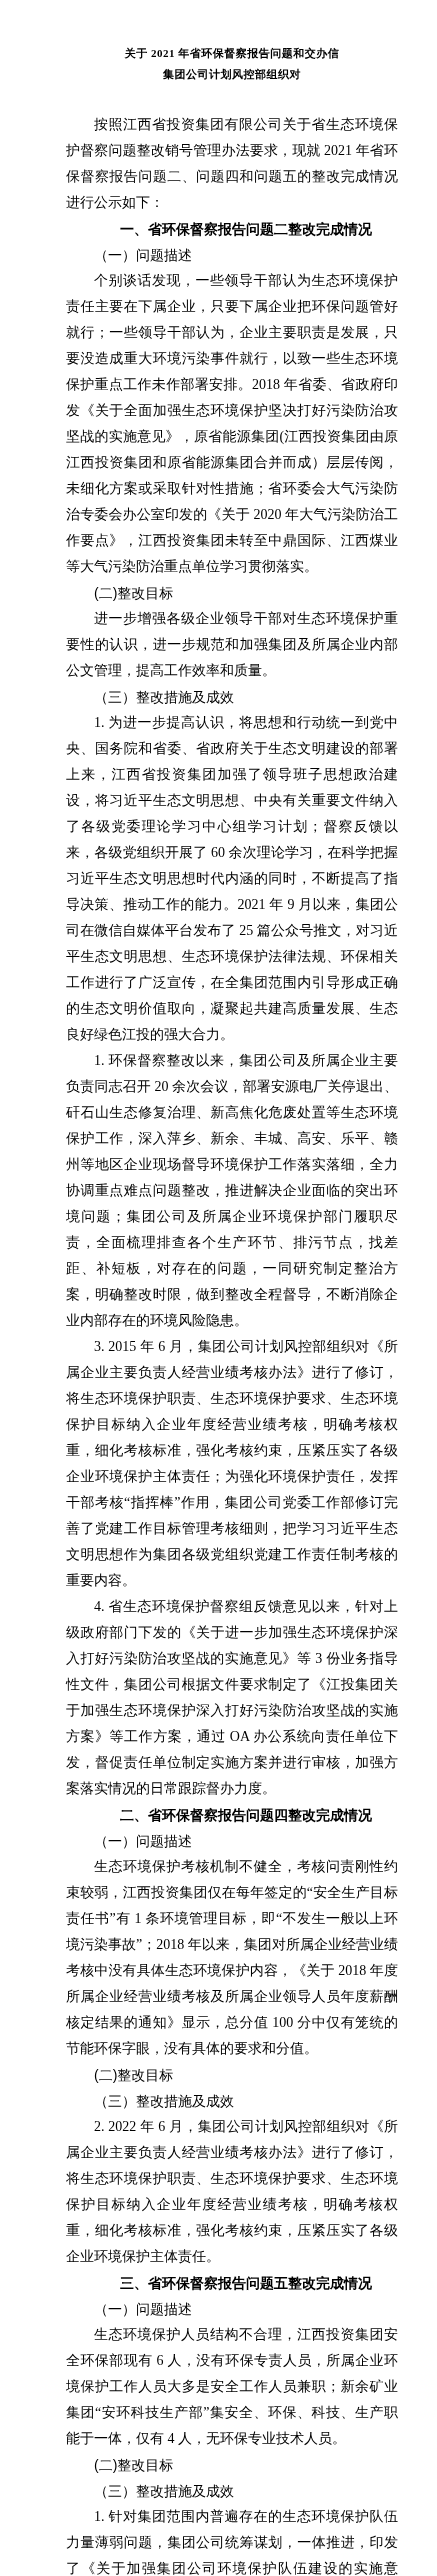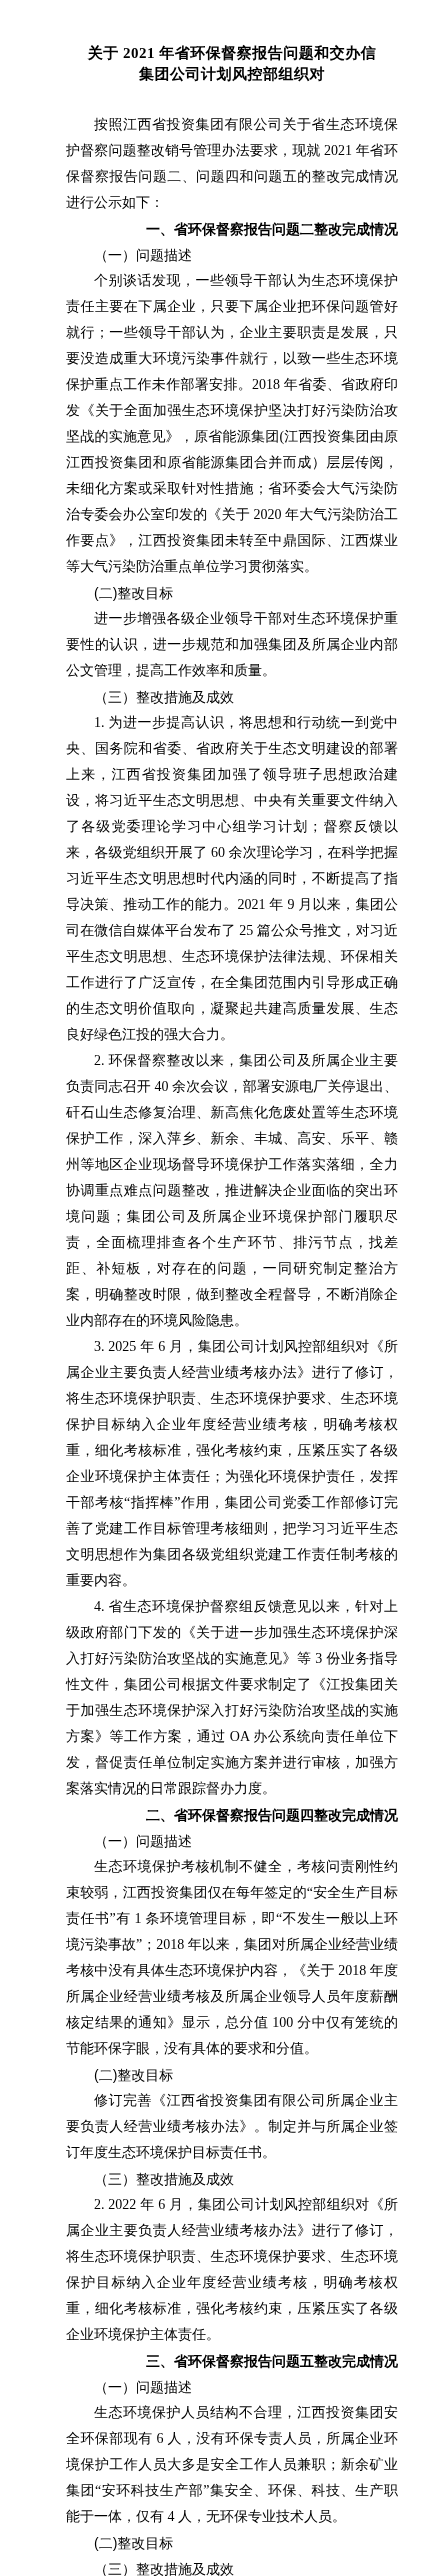--- a/index.html
+++ b/index.html
@@ -14,21 +14,21 @@
     background: #ffffff;
     color: #000000;
     overflow: hidden;
   }
   .content {
     padding: 43px 40px 0 66px; 
   }
   .doc-title {
     font-family: "Liberation Serif", "DejaVu Serif", serif;
     font-weight: bold;
-    font-size: 15px;
+    font-size: 11px;
     line-height: 20.6px;
     text-align: center;
     letter-spacing: 0.5px;
   }
   .body-blocks {
     margin-top: 28px;
   }
   .block {
     margin: 0;
     font-size: 14px;
@@ -39,21 +39,21 @@
   }
   .block.p {
     font-family: "Liberation Serif", "DejaVu Serif", serif;
     font-weight: normal;
     text-indent: 2em;
   }
   .block.h1 {
     font-family: "Liberation Sans", "DejaVu Sans", sans-serif;
     font-weight: bold;
     text-indent: 2em;
-    text-align: right;
+    text-align: center;
   }
   .block.h2 {
     font-family: Liberation Sans, sans-serif;
     font-weight: normal;
     text-indent: 2em;
     text-align: left;
   }
 </style>
 </head>
 <body>
@@ -68,28 +68,27 @@
 
     <div class="body-blocks">
       <p class="block p">按照江西省投资集团有限公司关于省生态环境保护督察问题整改销号管理办法要求，现就 2021 年省环保督察报告问题二、问题四和问题五的整改完成情况进行公示如下：</p>
       <p class="block h1">一、省环保督察报告问题二整改完成情况</p>
       <p class="block h2">（一）问题描述</p>
       <p class="block p">个别谈话发现，一些领导干部认为生态环境保护责任主要在下属企业，只要下属企业把环保问题管好就行；一些领导干部认为，企业主要职责是发展，只要没造成重大环境污染事件就行，以致一些生态环境保护重点工作未作部署安排。2018 年省委、省政府印发《关于全面加强生态环境保护坚决打好污染防治攻坚战的实施意见》，原省能源集团(江西投资集团由原江西投资集团和原省能源集团合并而成）层层传阅，未细化方案或采取针对性措施；省环委会大气污染防治专委会办公室印发的《关于 2020 年大气污染防治工作要点》，江西投资集团未转至中鼎国际、江西煤业等大气污染防治重点单位学习贯彻落实。</p>
       <p class="block h2">(二)整改目标</p>
       <p class="block p">进一步增强各级企业领导干部对生态环境保护重要性的认识，进一步规范和加强集团及所属企业内部公文管理，提高工作效率和质量。</p>
       <p class="block h2">（三）整改措施及成效</p>
       <p class="block p">1. 为进一步提高认识，将思想和行动统一到党中央、国务院和省委、省政府关于生态文明建设的部署上来，江西省投资集团加强了领导班子思想政治建设，将习近平生态文明思想、中央有关重要文件纳入了各级党委理论学习中心组学习计划；督察反馈以来，各级党组织开展了 60 余次理论学习，在科学把握习近平生态文明思想时代内涵的同时，不断提高了指导决策、推动工作的能力。2021 年 9 月以来，集团公司在微信自媒体平台发布了 25 篇公众号推文，对习近平生态文明思想、生态环境保护法律法规、环保相关工作进行了广泛宣传，在全集团范围内引导形成正确的生态文明价值取向，凝聚起共建高质量发展、生态良好绿色江投的强大合力。</p>
-      <p class="block p">2. 环保督察整改以来，集团公司及所属企业主要负责同志召开 40 余次会议，部署安源电厂关停退出、矸石山生态修复治理、新高焦化危废处置等生态环境保护工作，深入萍乡、新余、丰城、高安、乐平、赣州等地区企业现场督导环境保护工作落实落细，全力协调重点难点问题整改，推进解决企业面临的突出环境问题；集团公司及所属企业环境保护部门履职尽责，全面梳理排查各个生产环节、排污节点，找差距、补短板，对存在的问题，一同研究制定整治方案，明确整改时限，做到整改全程督导，不断消除企业内部存在的环境风险隐患。</p>
-      <p class="block p">3. 2025 年 6 月，集团公司计划风控部组织对《所属企业主要负责人经营业绩考核办法》进行了修订，将生态环境保护职责、生态环境保护要求、生态环境保护目标纳入企业年度经营业绩考核，明确考核权重，细化考核标准，强化考核约束，压紧压实了各级企业环境保护主体责任；为强化环境保护责任，发挥干部考核“指挥棒”作用，集团公司党委工作部修订完善了党建工作目标管理考核细则，把学习习近平生态文明思想作为集团各级党组织党建工作责任制考核的重要内容。</p>
+      <p class="block p">1. 环保督察整改以来，集团公司及所属企业主要负责同志召开 20 余次会议，部署安源电厂关停退出、矸石山生态修复治理、新高焦化危废处置等生态环境保护工作，深入萍乡、新余、丰城、高安、乐平、赣州等地区企业现场督导环境保护工作落实落细，全力协调重点难点问题整改，推进解决企业面临的突出环境问题；集团公司及所属企业环境保护部门履职尽责，全面梳理排查各个生产环节、排污节点，找差距、补短板，对存在的问题，一同研究制定整治方案，明确整改时限，做到整改全程督导，不断消除企业内部存在的环境风险隐患。</p>
+      <p class="block p">3. 2015 年 6 月，集团公司计划风控部组织对《所属企业主要负责人经营业绩考核办法》进行了修订，将生态环境保护职责、生态环境保护要求、生态环境保护目标纳入企业年度经营业绩考核，明确考核权重，细化考核标准，强化考核约束，压紧压实了各级企业环境保护主体责任；为强化环境保护责任，发挥干部考核“指挥棒”作用，集团公司党委工作部修订完善了党建工作目标管理考核细则，把学习习近平生态文明思想作为集团各级党组织党建工作责任制考核的重要内容。</p>
       <p class="block p">4. 省生态环境保护督察组反馈意见以来，针对上级政府部门下发的《关于进一步加强生态环境保护深入打好污染防治攻坚战的实施意见》等 3 份业务指导性文件，集团公司根据文件要求制定了《江投集团关于加强生态环境保护深入打好污染防治攻坚战的实施方案》等工作方案，通过 OA 办公系统向责任单位下发，督促责任单位制定实施方案并进行审核，加强方案落实情况的日常跟踪督办力度。</p>
       <p class="block h1">二、省环保督察报告问题四整改完成情况</p>
       <p class="block h2">（一）问题描述</p>
       <p class="block p">生态环境保护考核机制不健全，考核问责刚性约束较弱，江西投资集团仅在每年签定的“安全生产目标责任书”有 1 条环境管理目标，即“不发生一般以上环境污染事故”；2018 年以来，集团对所属企业经营业绩考核中没有具体生态环境保护内容，《关于 2018 年度所属企业经营业绩考核及所属企业领导人员年度薪酬核定结果的通知》显示，总分值 100 分中仅有笼统的节能环保字眼，没有具体的要求和分值。</p>
       <p class="block h2">(二)整改目标</p>
-      <p class="block p">修订完善《江西省投资集团有限公司所属企业主要负责人经营业绩考核办法》。制定并与所属企业签订年度生态环境保护目标责任书。</p>
       <p class="block h2">（三）整改措施及成效</p>
       <p class="block p">2. 2022 年 6 月，集团公司计划风控部组织对《所属企业主要负责人经营业绩考核办法》进行了修订，将生态环境保护职责、生态环境保护要求、生态环境保护目标纳入企业年度经营业绩考核，明确考核权重，细化考核标准，强化考核约束，压紧压实了各级企业环境保护主体责任。</p>
       <p class="block h1">三、省环保督察报告问题五整改完成情况</p>
       <p class="block h2">（一）问题描述</p>
       <p class="block p">生态环境保护人员结构不合理，江西投资集团安全环保部现有 6 人，没有环保专责人员，所属企业环境保护工作人员大多是安全工作人员兼职；新余矿业集团“安环科技生产部”集安全、环保、科技、生产职能于一体，仅有 4 人，无环保专业技术人员。</p>
       <p class="block h2">(二)整改目标</p>
       <p class="block h2">（三）整改措施及成效</p>
       <p class="block p">1. 针对集团范围内普遍存在的生态环境保护队伍力量薄弱问题，集团公司统筹谋划，一体推进，印发了《关于加强集团公司环境保护队伍建设的实施意见》，进一步规范了各所属企业生态环境保护管理机构的设立和人员配置。</p>
 
     </div>

